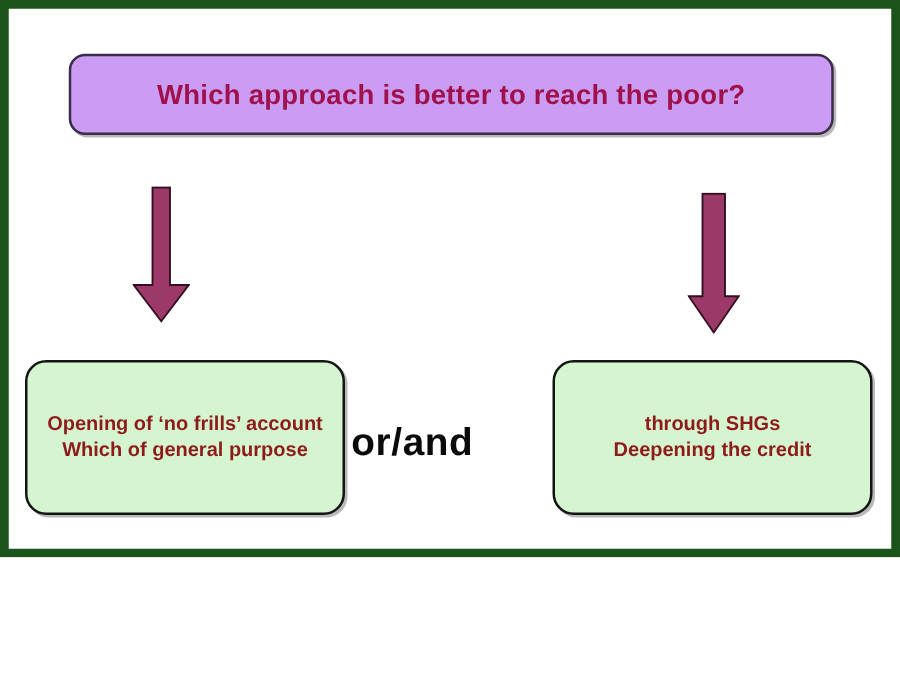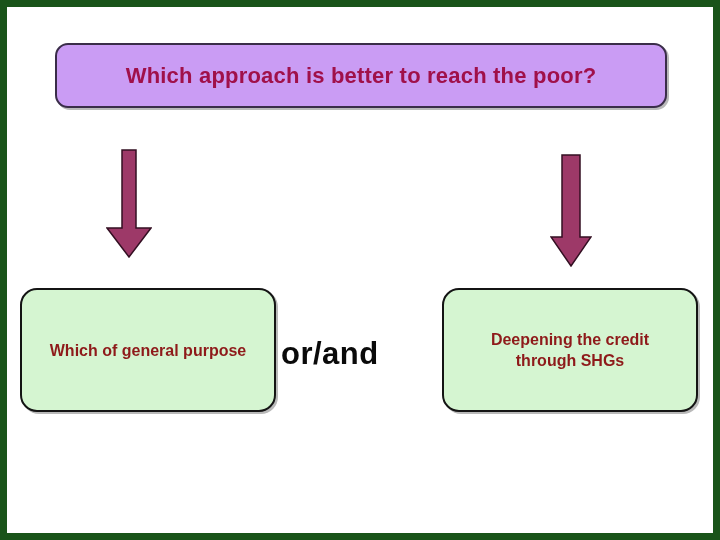--- a/index.html
+++ b/index.html
@@ -1,19 +1,19 @@
 <!DOCTYPE html>
 <html><head>
 <meta charset="utf-8">
 <style>
   html, body { margin: 0; padding: 0; background: #ffffff; }
   #slide {
     position: relative;
     width: 720px;
-    height: 540px;
+    height: 446px;
     background: var(--background, #ffffff);
     font-family: "Liberation Sans", "DejaVu Sans", sans-serif;
     overflow: hidden;
   }
   .frame {
     position: absolute;
     inset: 0;
     border: 7px solid var(--frame, #1a541a);
     pointer-events: none;
     z-index: 10;
@@ -95,25 +95,26 @@
 
   <svg id="left-arrow" class="arrow-svg" width="46" height="110" viewBox="0 0 46 110">
     <polygon points="16,1 30,1 30,79 45,79 23,108 1,79 16,79"></polygon>
   </svg>
 
   <svg id="right-arrow" class="arrow-svg" width="42" height="113" viewBox="0 0 42 113">
     <polygon points="12,1 30,1 30,83 41,83 21,112 1,83 12,83"></polygon>
   </svg>
 
   <div id="left-option-box" class="option-box">
+    <span class="option-line">Opening of ‘no frills’ account</span>
     <span class="option-line">Which of general purpose</span>
   </div>
 
   <div class="connector-label">or/and</div>
 
   <div id="right-option-box" class="option-box">
+    <span class="option-line">through SHGs</span>
     <span class="option-line">Deepening the credit</span>
-    <span class="option-line">through SHGs</span>
   </div>
 
   <div class="frame"></div>
 
 </div>
 
 </body></html>

